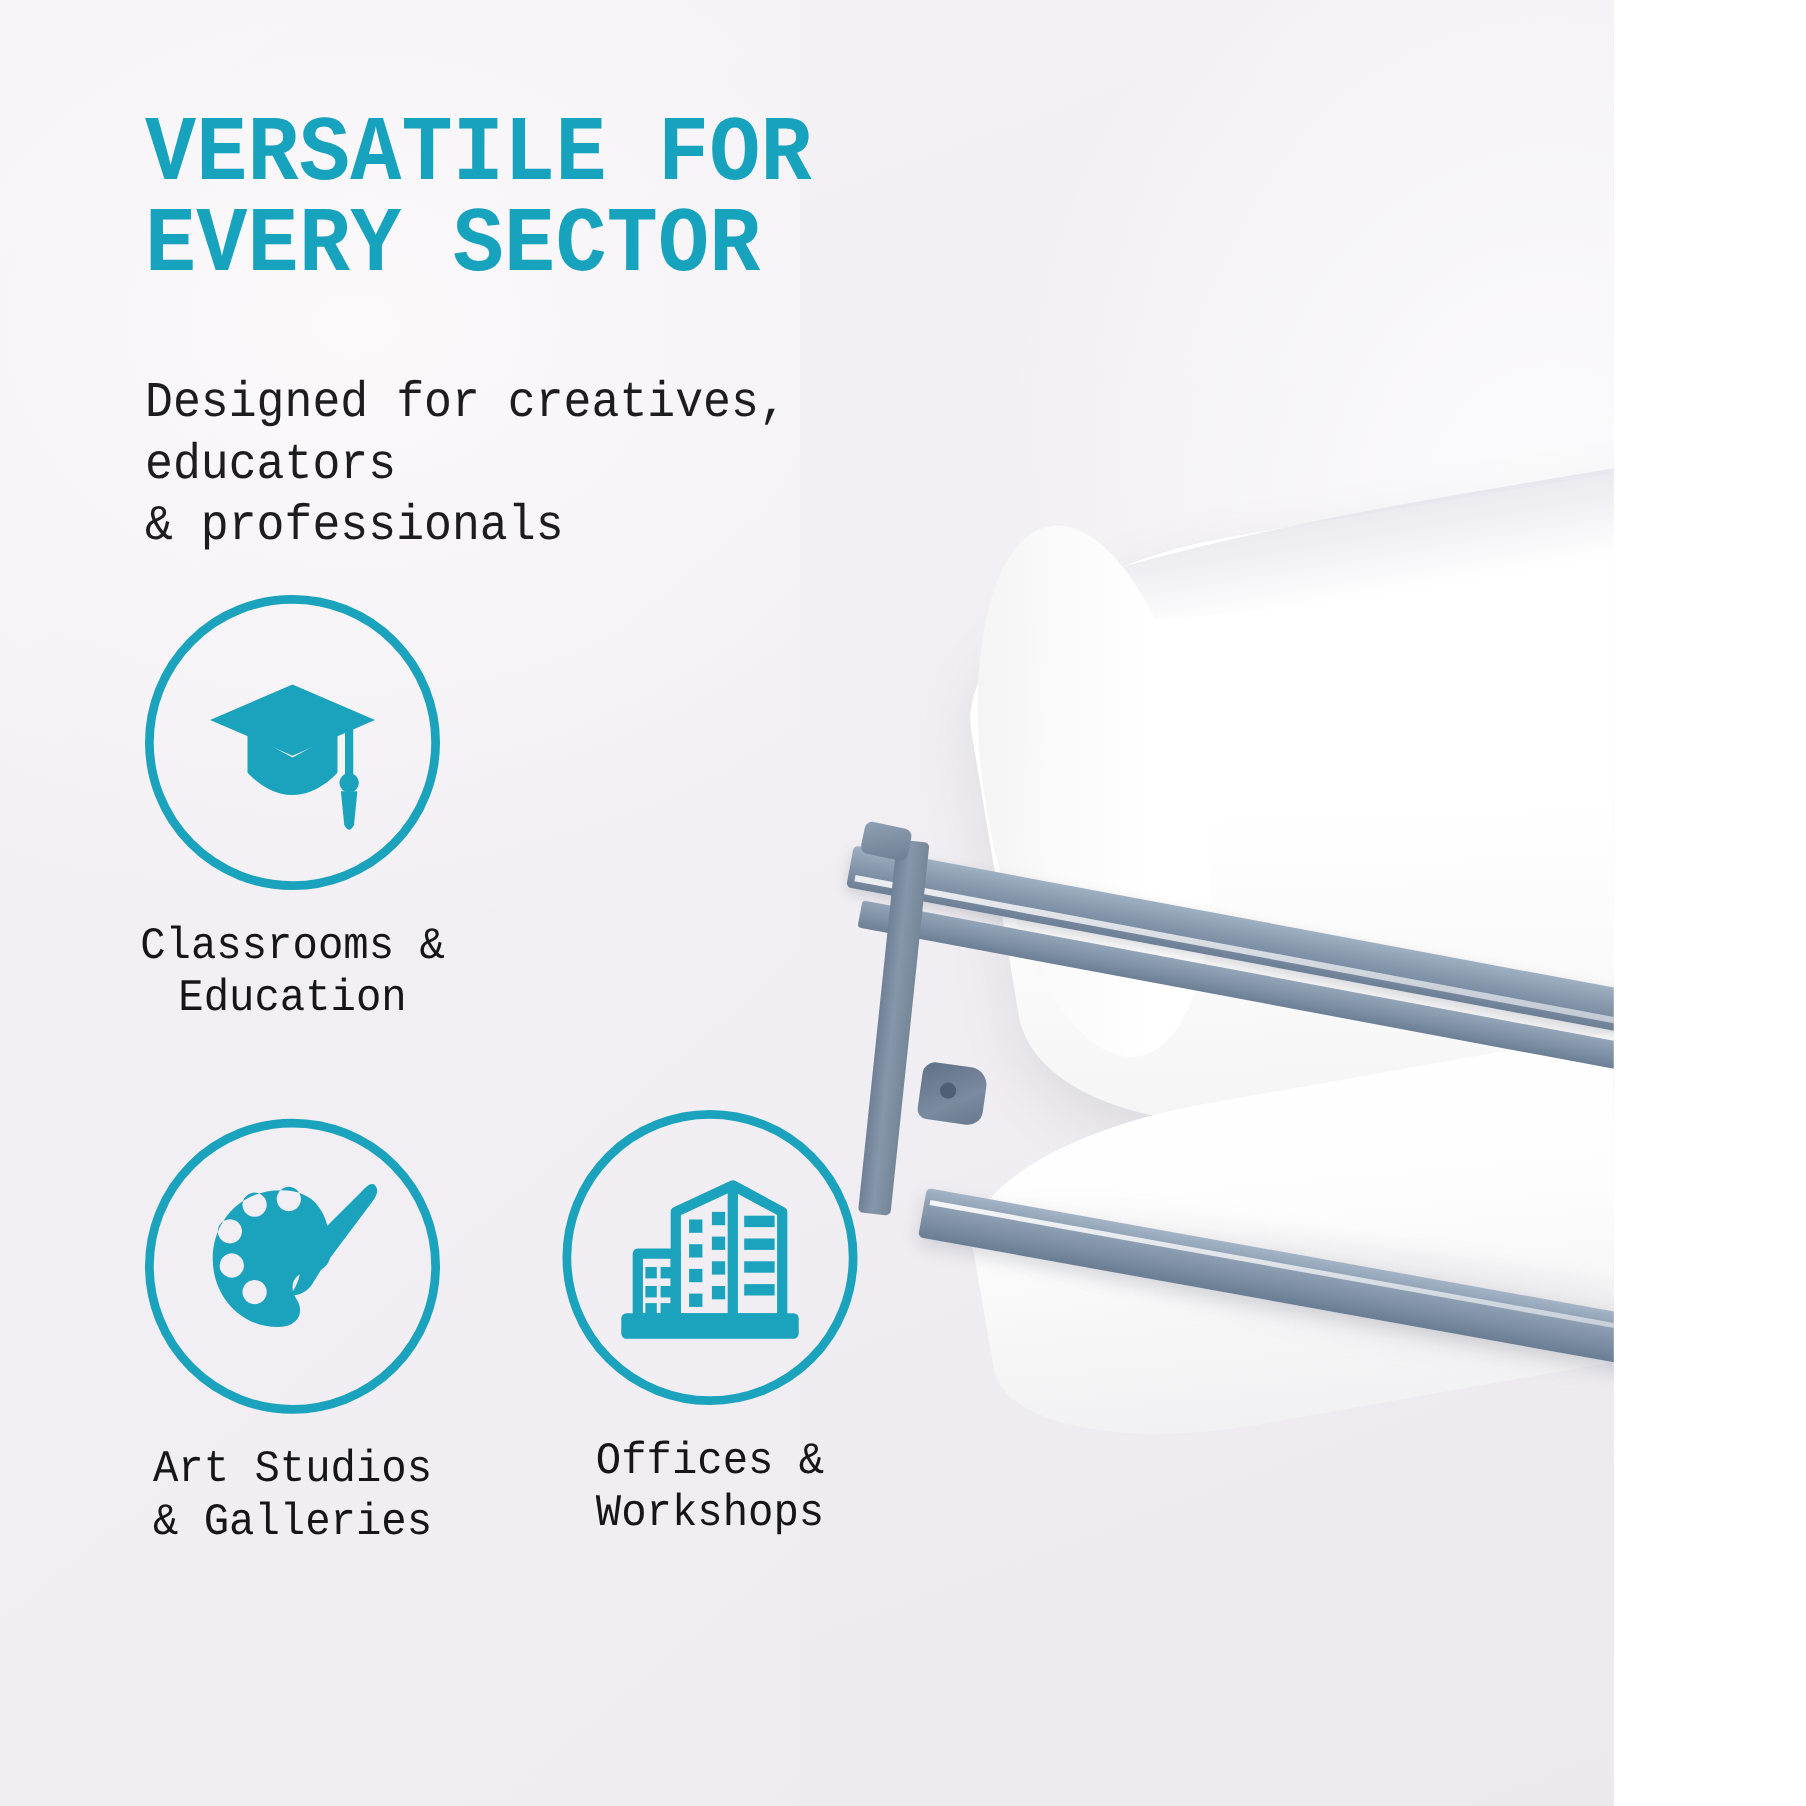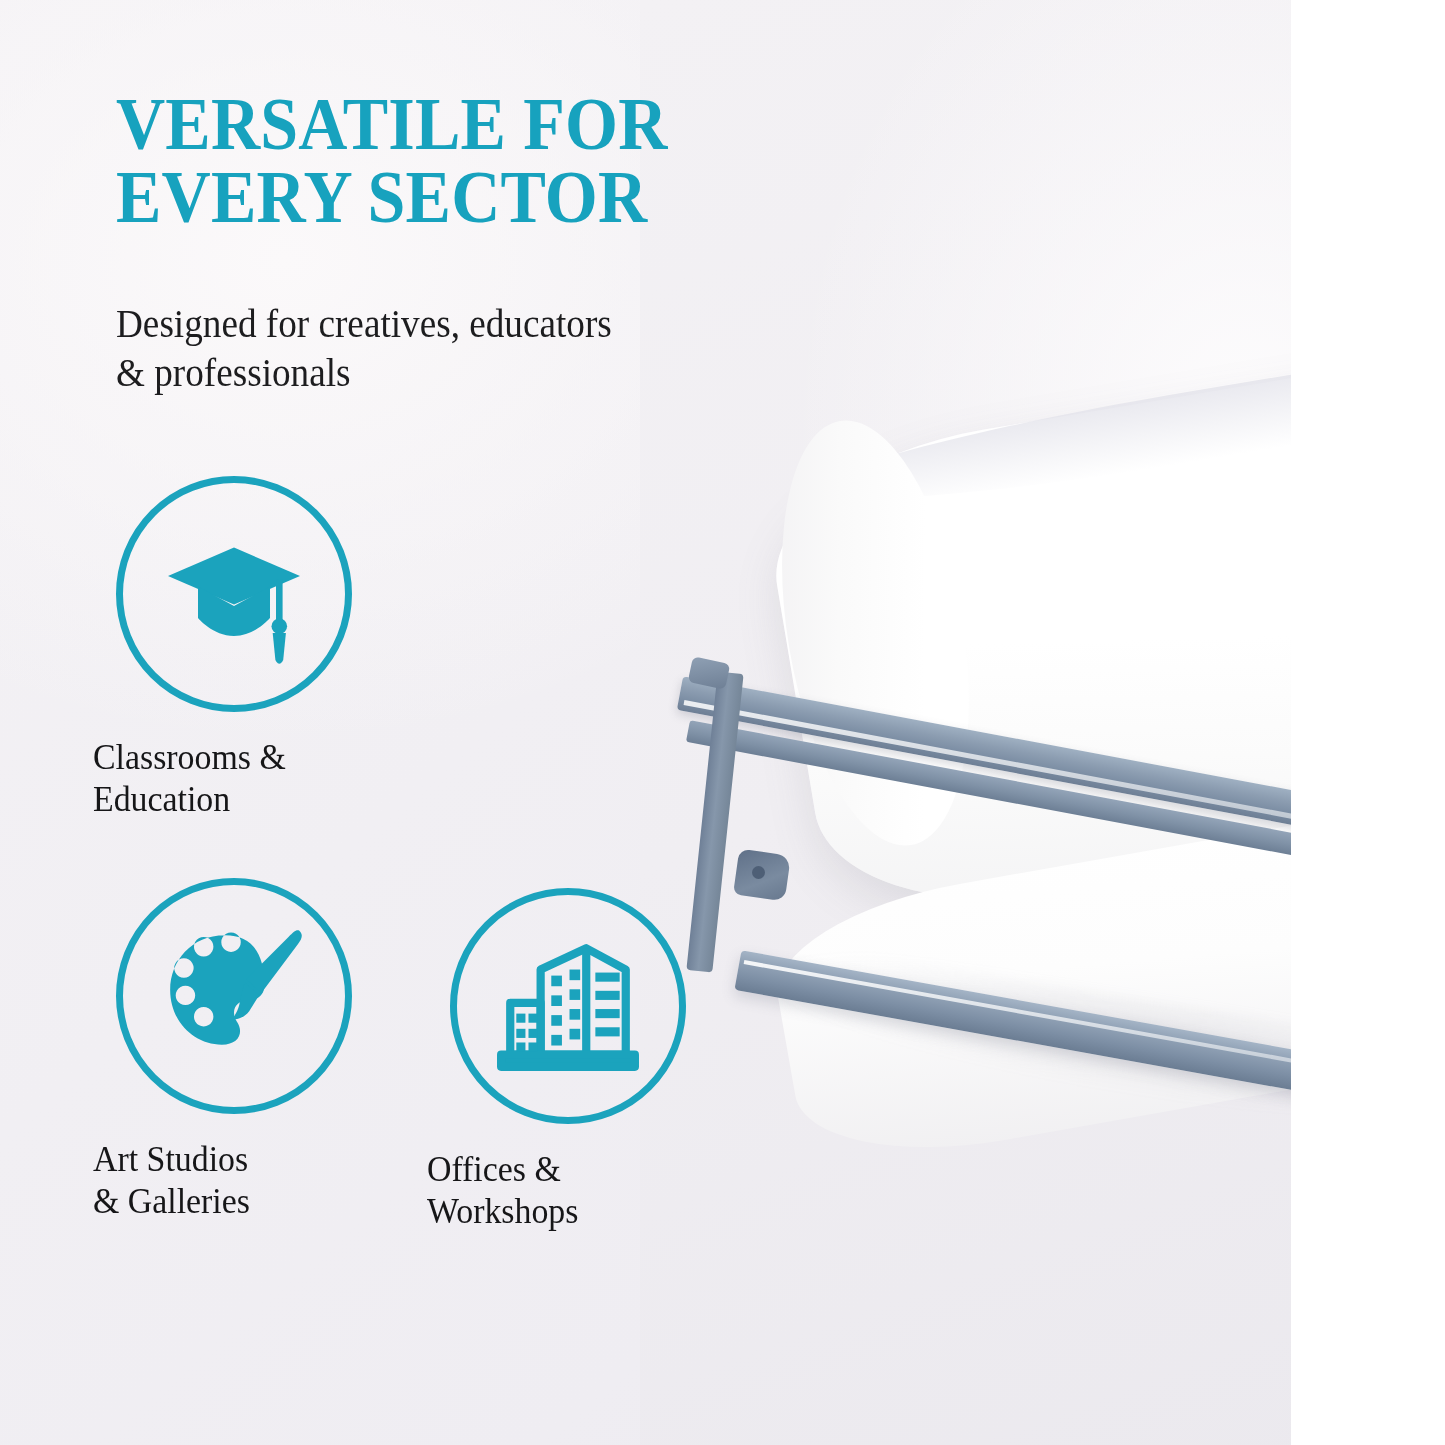--- a/index.html
+++ b/index.html
@@ -5,21 +5,21 @@
   html, body {
     margin: 0;
     padding: 0;
     background: #ffffff;
   }
   #canvas {
     position: relative;
     width: 1291px;
     height: 1445px;
     overflow: hidden;
-    font-family: Liberation Serif, serif;
+    font-family: Liberation Mono, monospace;
     background:
       radial-gradient(ellipse 900px 700px at 22% 18%, #fbf9fa 0%, rgba(251,249,250,0) 70%),
       linear-gradient(140deg, #f4f2f5 0%, #f1eff3 45%, #efedf2 75%, #eceaf0 100%);
   }
 
   
   #photo {
     position: absolute;
     left: 640px;
     top: 0;
@@ -220,25 +220,25 @@
   #grid {
     position: absolute;
     left: 100px;
     top: 476px;
     width: 620px;
     height: 780px;
   }
   .cell {
     position: absolute;
     width: 300px;
-    text-align: left;
+    text-align: center;
   }
   .cell.c0 { left: -16px;  top: 0px; }
   .cell.c1 { left: 318px;  top: 0px; }
-  .cell.c2 { left: -16px;  top: 402px; }
+  .cell.c2 { left: -16px;  top: 419px; }
   .cell.c3 { left: 318px;  top: 412px; }
 
   .circle {
     width: 236px;
     height: 236px;
     margin: 0 auto;
     border: 7px solid #1ba3bd;
     border-radius: 50%;
     display: flex;
     align-items: center;

